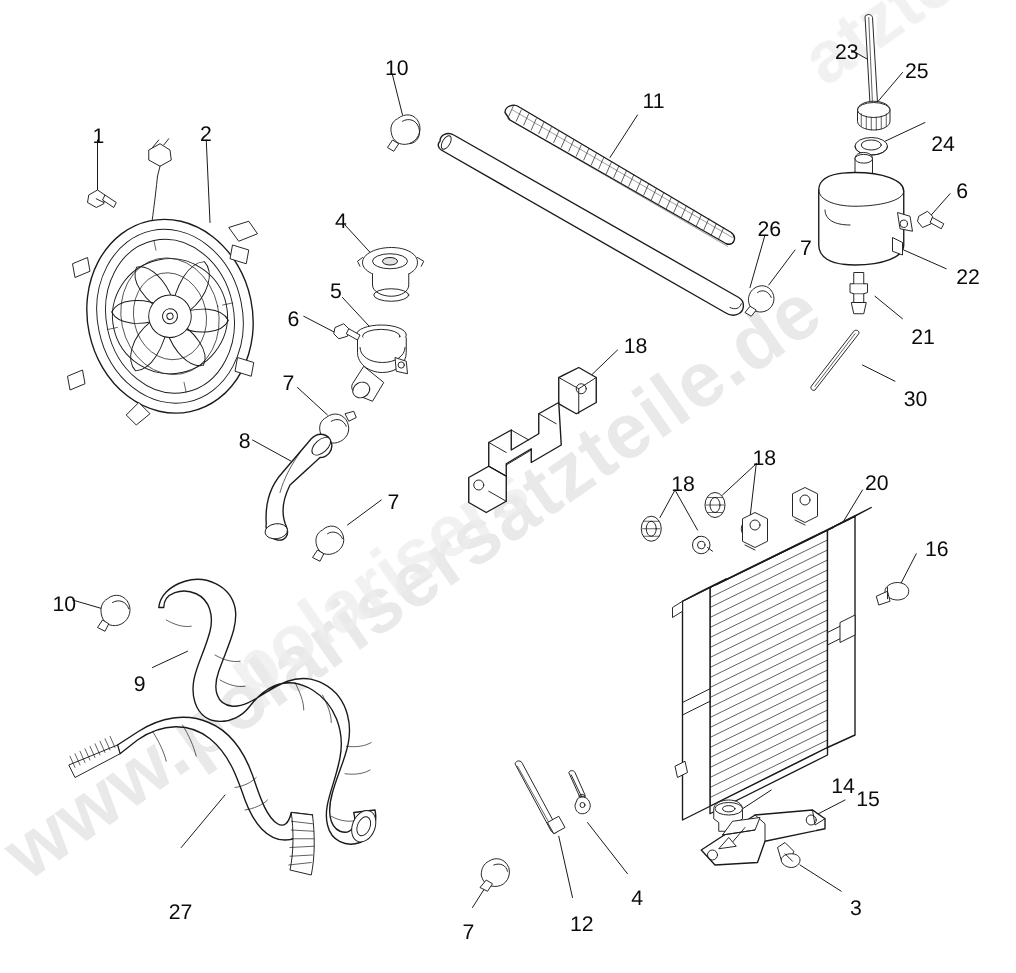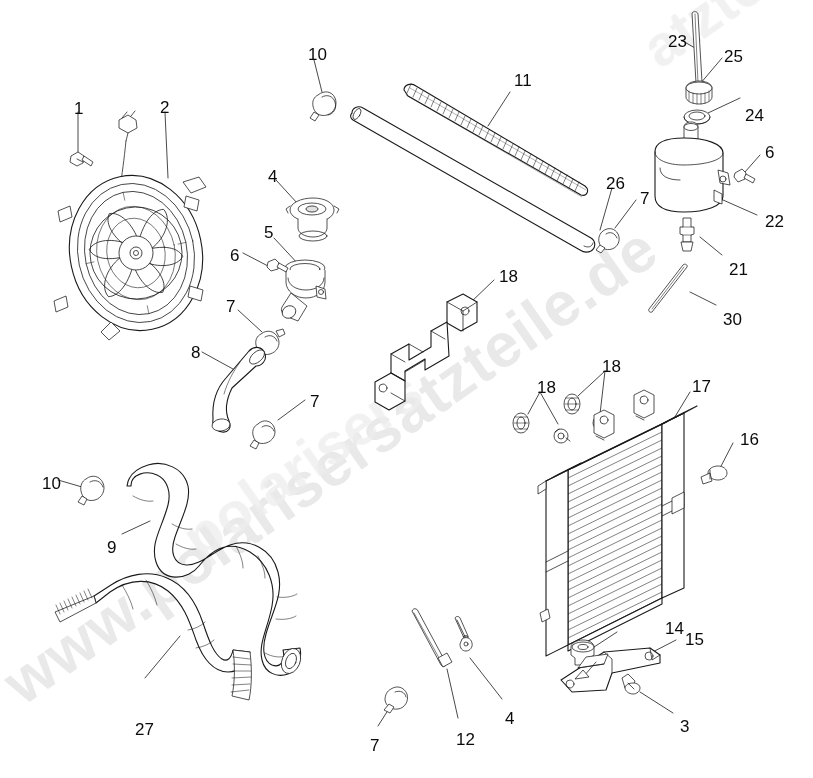--- a/index.html
+++ b/index.html
@@ -478,21 +478,21 @@
   <div class="callout" style="left:226px;top:298px;">7</div>
   <div class="callout" style="left:191px;top:344px;">8</div>
   <div class="callout" style="left:107px;top:539px;">9</div>
   <div class="callout" style="left:308px;top:46px;">10</div>
   <div class="callout" style="left:514px;top:72px;">11</div>
   <div class="callout" style="left:456px;top:731px;">12</div>
   <div class="callout" style="left:505px;top:710px;">4</div>
   <div class="callout" style="left:625px;top:620px;margin-left:40px;">14</div>
   <div class="callout" style="left:685px;top:631px;">15</div>
   <div class="callout" style="left:740px;top:431px;">16</div>
-  <div class="callout" style="left:692px;top:378px;">17</div>
+  <div class="callout" style="left:692px;top:378px;">20</div>
   <div class="callout" style="left:537px;top:379px;">18</div>
   <div class="callout" style="left:499px;top:268px;">18</div>
   <div class="callout" style="left:723px;top:311px;">30</div>
   <div class="callout" style="left:729px;top:261px;text-align:center;">21</div>
   <div class="callout" style="left:765px;top:213px;">22</div>
   <div class="callout" style="left:668px;top:33px;">23</div>
   <div class="callout" style="left:745px;top:89px;margin-top:18px;">24</div>
   <div class="callout" style="left:724px;top:48px;">25</div>
   <div class="callout" style="left:606px;top:175px;">26</div>
   <div class="callout" style="left:135px;top:687px;margin-top:34px;">27</div>

